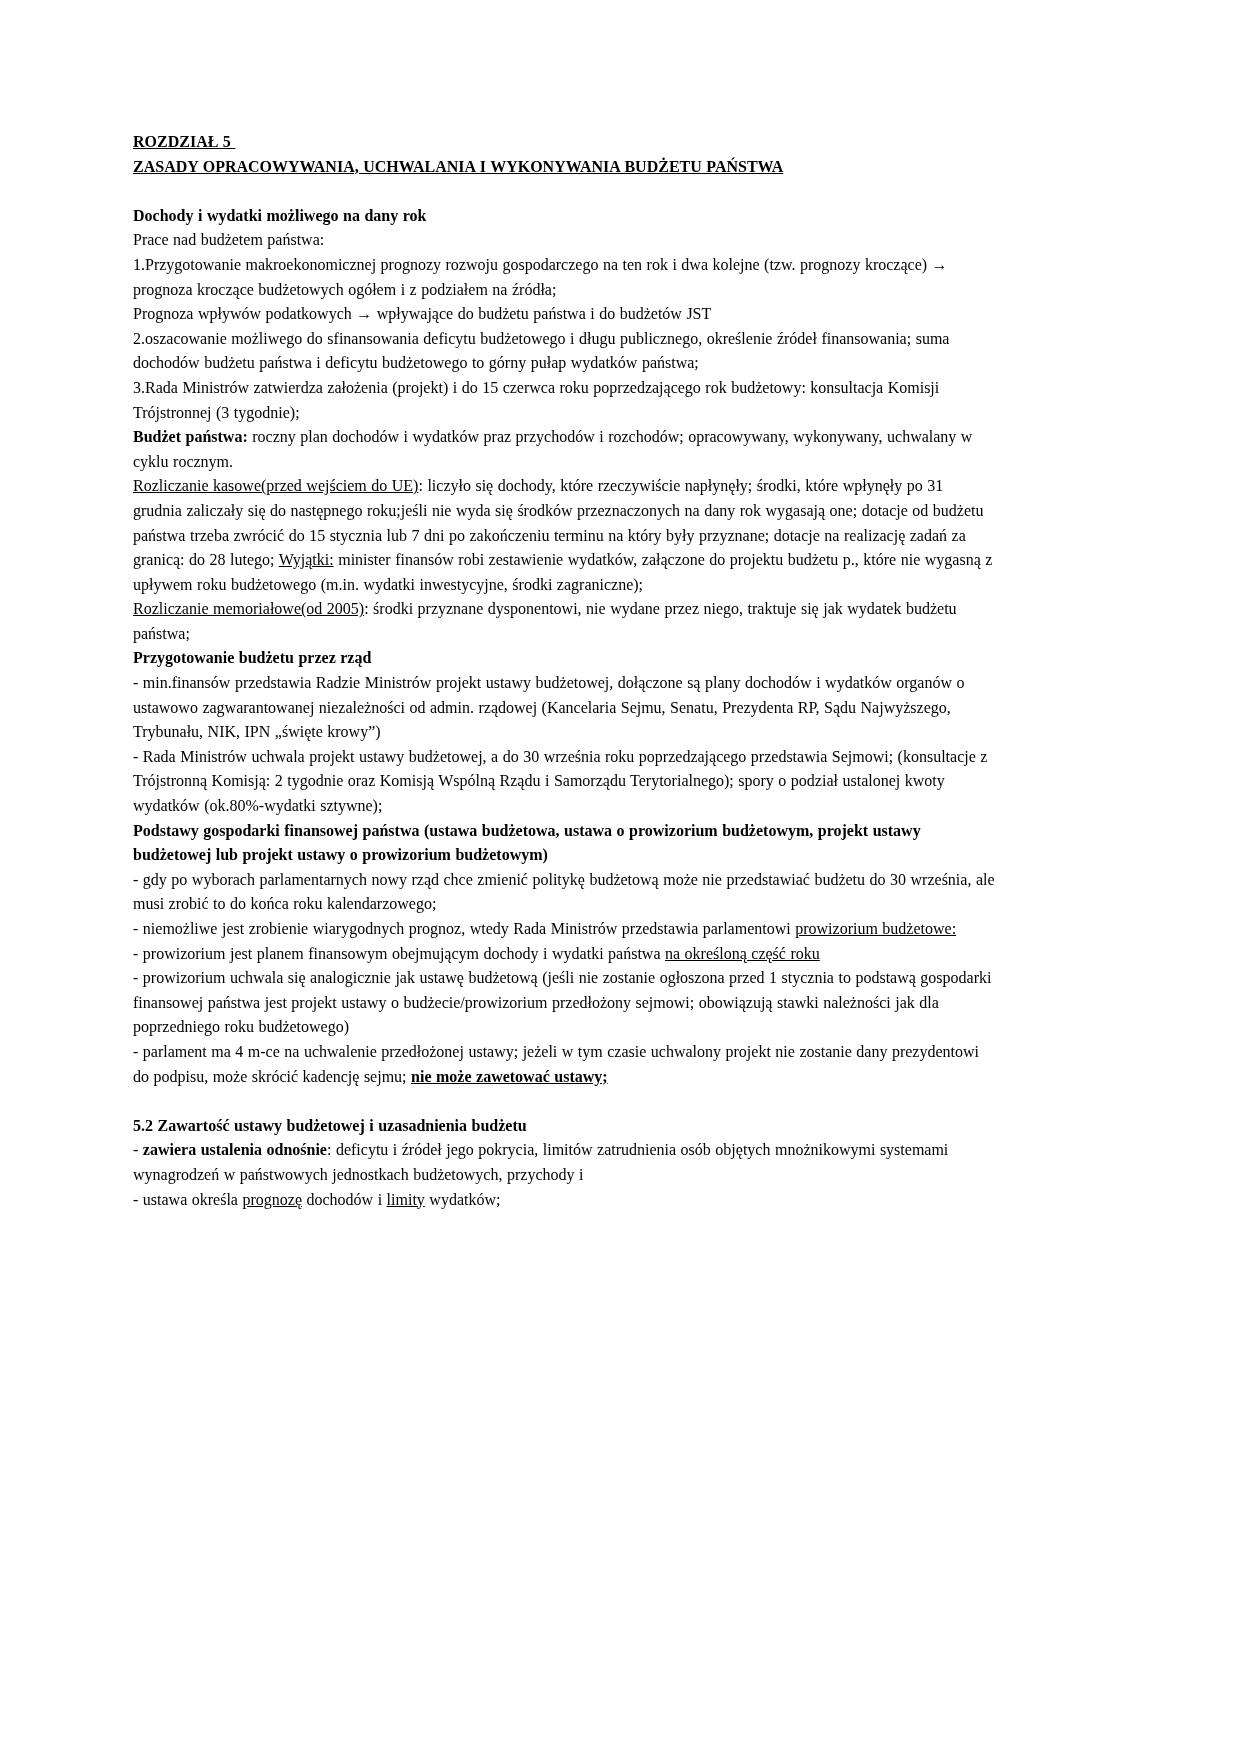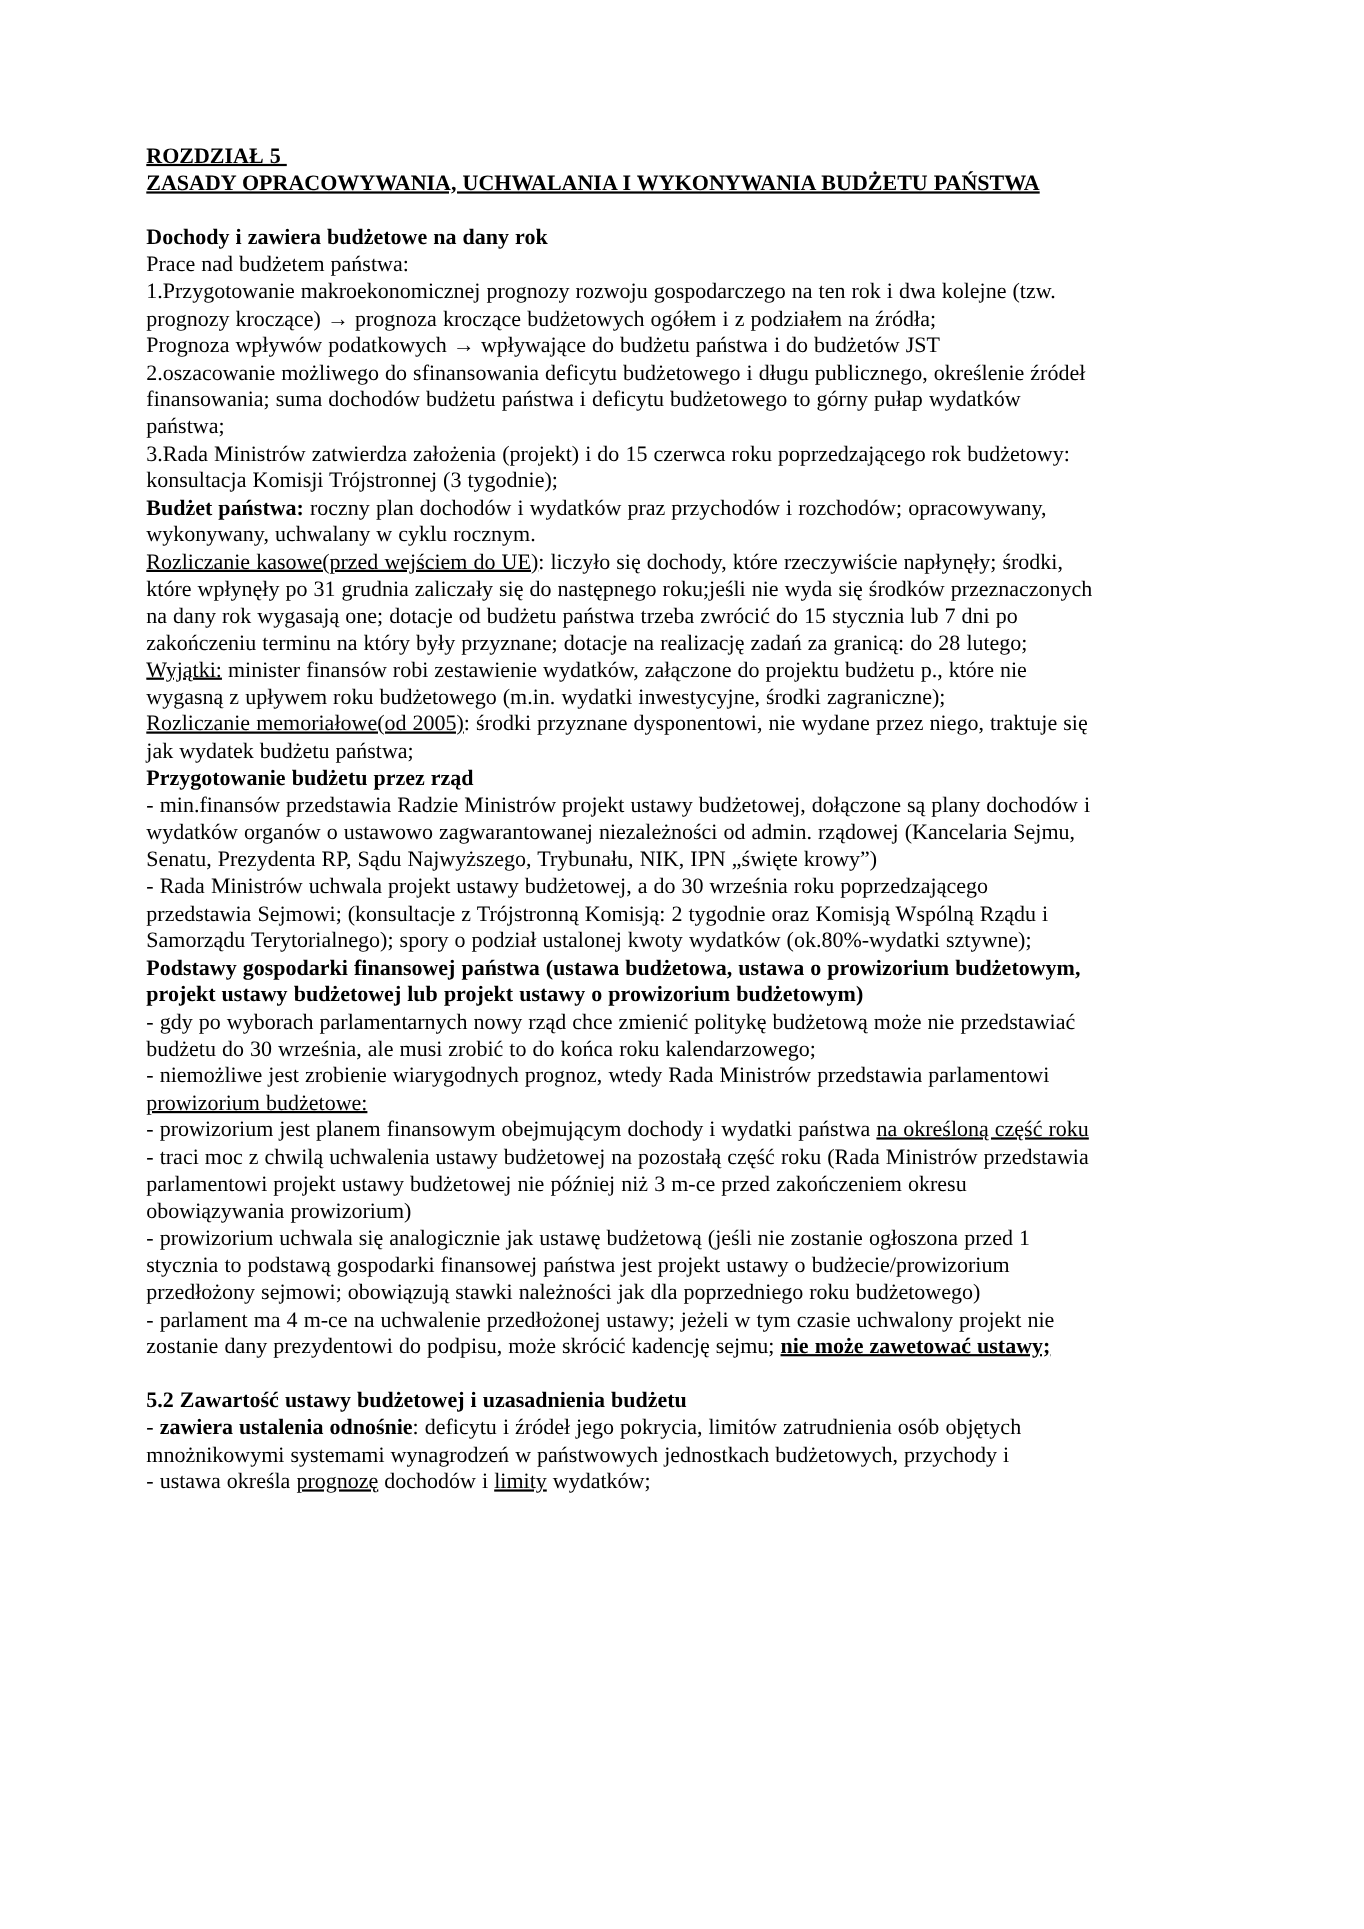--- a/index.html
+++ b/index.html
@@ -9,21 +9,21 @@
   }
   .page {
     position: relative;
     width: 1240px;
     min-height: 1754px;
     box-sizing: border-box;
     background: #ffffff;
     color: #000000;
     padding: 130px 245px 60px 133px;
     font-family: "Liberation Serif", "DejaVu Serif", serif;
-    font-size: 20px;
+    font-size: 16px;
     line-height: 24.6px;
   }
   .para {
     margin: 0;
     padding: 0;
     text-align: left;
     word-spacing: 0.5px;
   }
   .para.blank {
     min-height: 24.6px;
@@ -33,37 +33,36 @@
   span { white-space: pre-wrap; }
 </style>
 </head>
 <body>
 
 <div class="page">
   <div>
       <p class="para"><span class="b u">ROZDZIAŁ 5 </span></p>
       <p class="para"><span class="b u">ZASADY OPRACOWYWANIA, UCHWALANIA I WYKONYWANIA BUDŻETU PAŃSTWA</span></p>
       <p class="para blank"></p>
-      <p class="para"><span class="b">Dochody i zawiera budżetowe na dany rok</span></p>
+      <p class="para"><span class="b">Dochody i wydatki możliwego na dany rok</span></p>
       <p class="para"><span>Prace nad budżetem państwa:</span></p>
       <p class="para"><span>1.Przygotowanie makroekonomicznej prognozy rozwoju gospodarczego na ten rok i dwa kolejne (tzw. prognozy kroczące) </span><span class="b">→</span><span> prognoza kroczące budżetowych ogółem i z podziałem na źródła;</span></p>
       <p class="para"><span>Prognoza wpływów podatkowych </span><span class="b">→</span><span> wpływające do budżetu państwa i do budżetów JST</span></p>
       <p class="para"><span>2.oszacowanie możliwego do sfinansowania deficytu budżetowego i długu publicznego, określenie źródeł finansowania; suma dochodów budżetu państwa i deficytu budżetowego to górny pułap wydatków państwa;</span></p>
       <p class="para"><span>3.Rada Ministrów zatwierdza założenia (projekt) i do 15 czerwca roku poprzedzającego rok budżetowy: konsultacja Komisji Trójstronnej (3 tygodnie);</span></p>
       <p class="para"><span class="b">Budżet państwa:</span><span> roczny plan dochodów i wydatków praz przychodów i rozchodów; opracowywany, wykonywany, uchwalany w cyklu rocznym.</span></p>
       <p class="para"><span class="u">Rozliczanie kasowe(przed wejściem do UE)</span><span>: liczyło się dochody, które rzeczywiście napłynęły; środki, które wpłynęły po 31 grudnia zaliczały się do następnego roku;jeśli nie wyda się środków przeznaczonych na dany rok wygasają one; dotacje od budżetu państwa trzeba zwrócić do 15 stycznia lub 7 dni po zakończeniu terminu na który były przyznane; dotacje na realizację zadań za granicą: do 28 lutego; </span><span class="u">Wyjątki:</span><span> minister finansów robi zestawienie wydatków, załączone do projektu budżetu p., które nie wygasną z upływem roku budżetowego (m.in. wydatki inwestycyjne, środki zagraniczne);</span></p>
       <p class="para"><span class="u">Rozliczanie memoriałowe(od 2005)</span><span>: środki przyznane dysponentowi, nie wydane przez niego, traktuje się jak wydatek budżetu państwa;</span></p>
       <p class="para"><span class="b">Przygotowanie budżetu przez rząd</span></p>
       <p class="para"><span>- min.finansów przedstawia Radzie Ministrów projekt ustawy budżetowej, dołączone są plany dochodów i wydatków organów o ustawowo zagwarantowanej niezależności od admin. rządowej (Kancelaria Sejmu, Senatu, Prezydenta RP, Sądu Najwyższego, Trybunału, NIK, IPN „święte krowy”)</span></p>
       <p class="para"><span>- Rada Ministrów uchwala projekt ustawy budżetowej, a do 30 września roku poprzedzającego przedstawia Sejmowi; (konsultacje z Trójstronną Komisją: 2 tygodnie oraz Komisją Wspólną Rządu i Samorządu Terytorialnego); spory o podział ustalonej kwoty wydatków (ok.80%-wydatki sztywne);</span></p>
       <p class="para"><span class="b">Podstawy gospodarki finansowej państwa (ustawa budżetowa, ustawa o prowizorium budżetowym, projekt ustawy budżetowej lub projekt ustawy o prowizorium budżetowym)</span></p>
       <p class="para"><span>- gdy po wyborach parlamentarnych nowy rząd chce zmienić politykę budżetową może nie przedstawiać budżetu do 30 września, ale musi zrobić to do końca roku kalendarzowego;</span></p>
       <p class="para"><span>- niemożliwe jest zrobienie wiarygodnych prognoz, wtedy Rada Ministrów przedstawia parlamentowi </span><span class="u">prowizorium budżetowe:</span></p>
       <p class="para"><span>- prowizorium jest planem finansowym obejmującym dochody i wydatki państwa </span><span class="u">na określoną część roku</span></p>
-      <p class="para"><span>- traci moc z chwilą uchwalenia ustawy budżetowej na pozostałą część roku (Rada Ministrów przedstawia parlamentowi projekt ustawy budżetowej nie później niż 3 m-ce przed zakończeniem okresu obowiązywania prowizorium)</span></p>
       <p class="para"><span>- prowizorium uchwala się analogicznie jak ustawę budżetową (jeśli nie zostanie ogłoszona przed 1 stycznia to podstawą gospodarki finansowej państwa jest projekt ustawy o budżecie/prowizorium przedłożony sejmowi; obowiązują stawki należności jak dla poprzedniego roku budżetowego)</span></p>
       <p class="para"><span>- parlament ma 4 m-ce na uchwalenie przedłożonej ustawy; jeżeli w tym czasie uchwalony projekt nie zostanie dany prezydentowi do podpisu, może skrócić kadencję sejmu; </span><span class="b u">nie może zawetować ustawy;</span></p>
       <p class="para blank"></p>
       <p class="para"><span class="b">5.2 Zawartość ustawy budżetowej i uzasadnienia budżetu</span></p>
       <p class="para"><span>- </span><span class="b">zawiera ustalenia odnośnie</span><span>: deficytu i źródeł jego pokrycia, limitów zatrudnienia osób objętych mnożnikowymi systemami wynagrodzeń w państwowych jednostkach budżetowych, przychody i</span></p>
       <p class="para"><span>- ustawa określa </span><span class="u">prognozę</span><span> dochodów i </span><span class="u">limity</span><span> wydatków;</span></p>
     </div>
 </div>
 
 </body></html>

